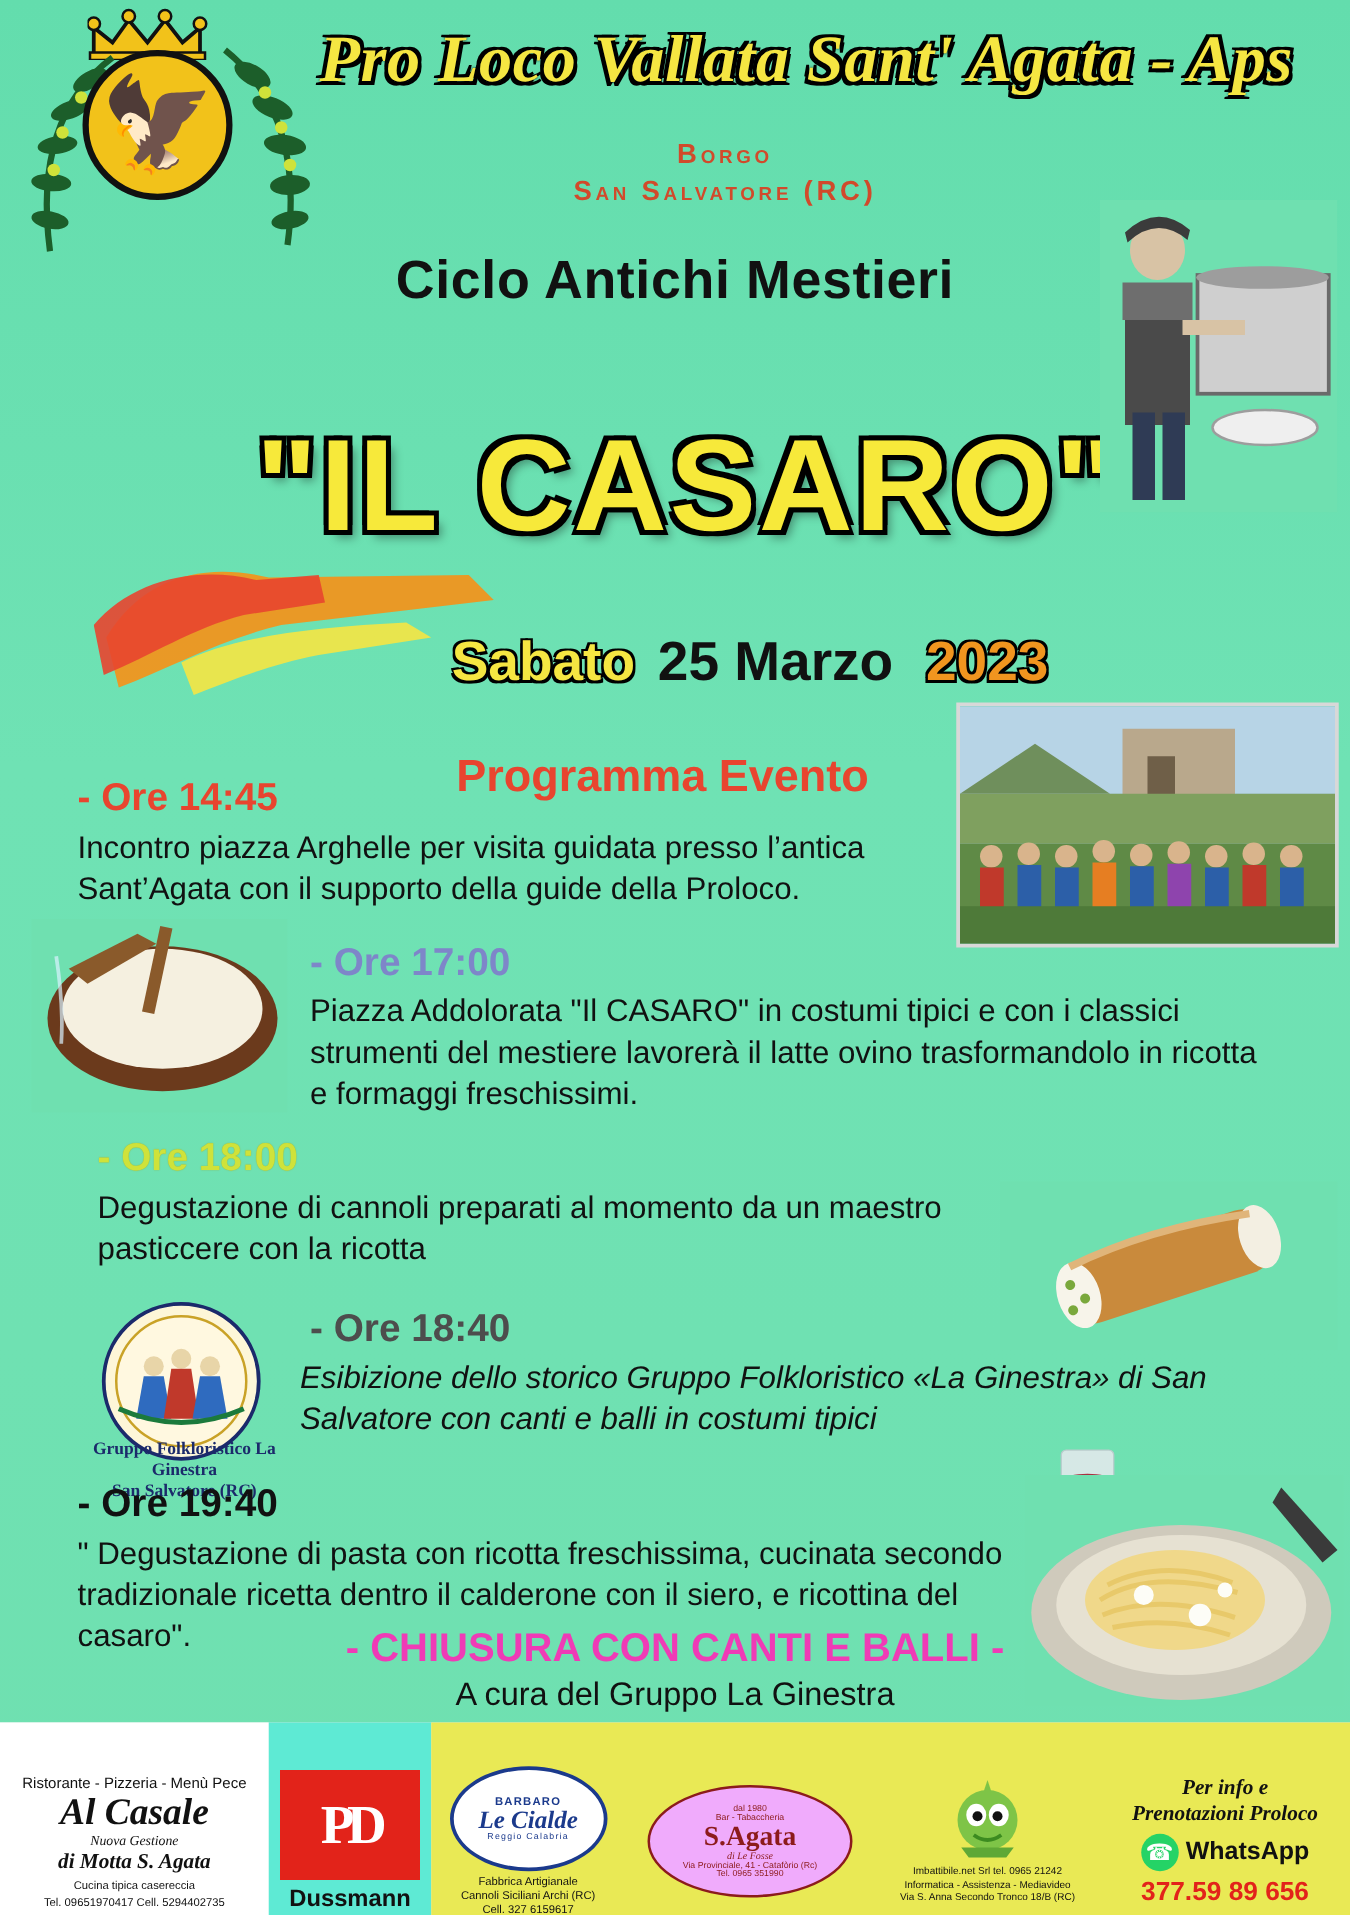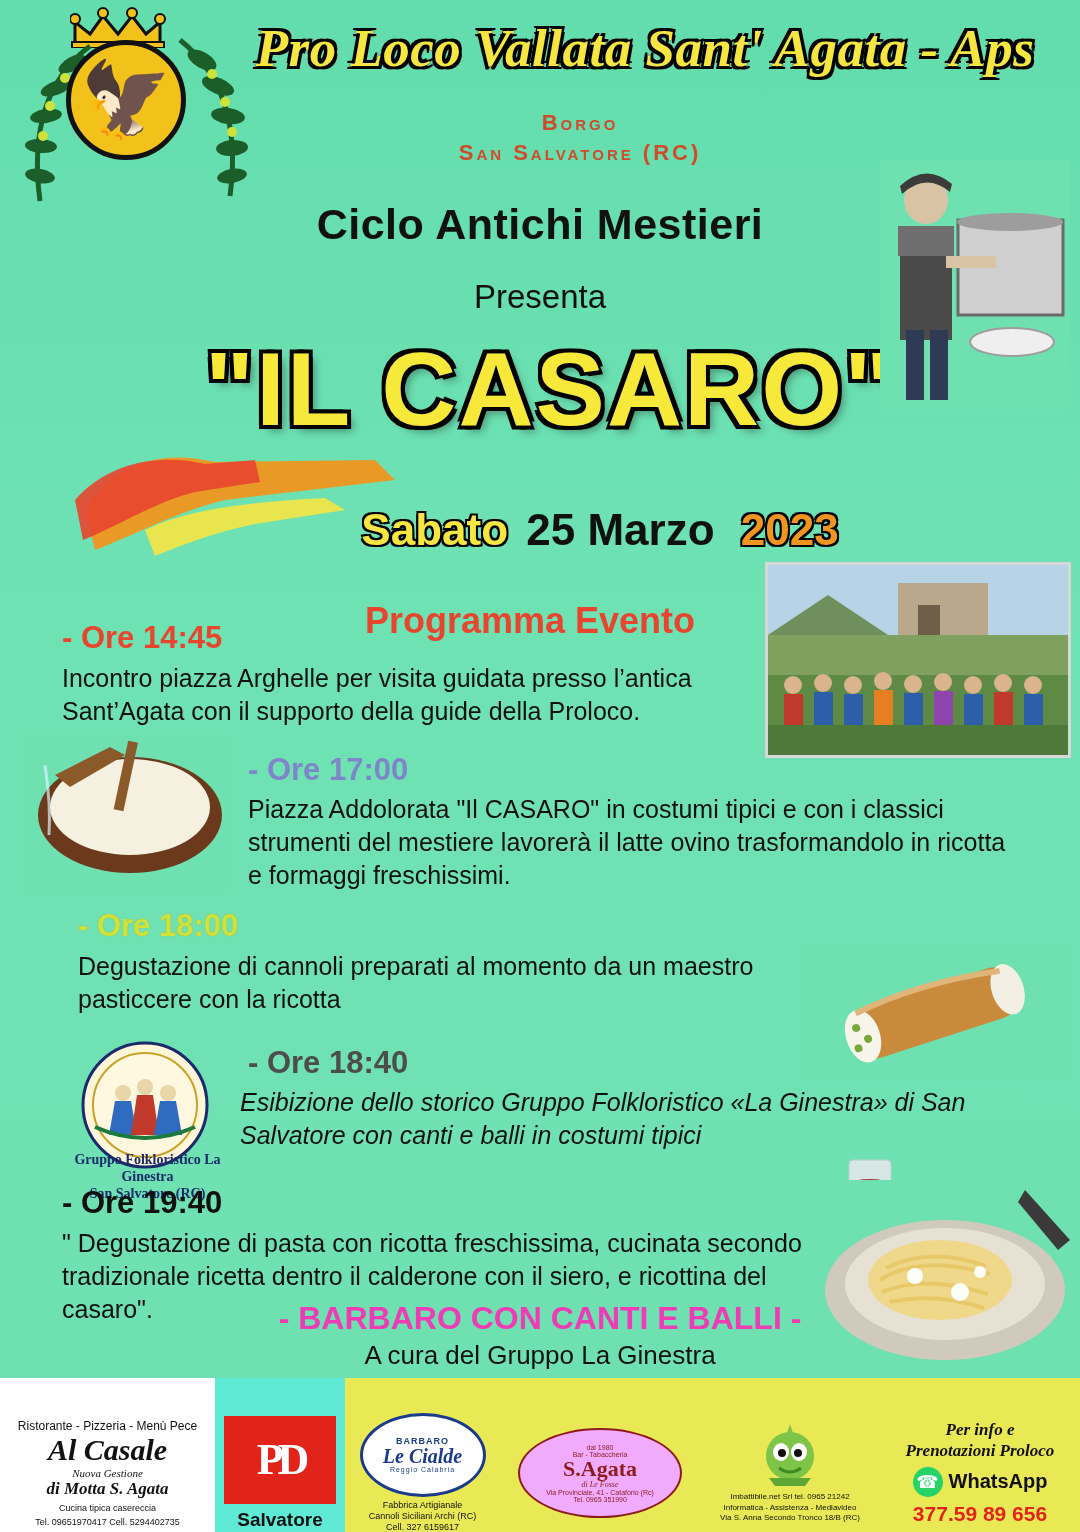--- a/index.html
+++ b/index.html
@@ -192,21 +192,20 @@
       <span class="eagle">🦅</span>
     </div>
   </div>
 
   <div class="title-main">Pro Loco Vallata Sant' Agata - Aps</div>
   <div class="borgo">
     <span>Borgo</span>
     <span class="l2">San Salvatore (RC)</span>
   </div>
   <div class="ciclo">Ciclo Antichi Mestieri</div>
-  <div class="presenta">Presenta</div>
   <div class="casaro">"IL CASARO"</div>
 
   <div class="brush">
     <svg width="330" height="130" viewBox="0 0 330 130">
       <path d="M10 70 C40 20 90 10 140 22 L300 20 L320 40 L150 60 C100 72 60 95 20 110 Z" fill="#f0951f" opacity="0.95"></path>
       <path d="M0 60 C30 25 80 12 130 24 L180 20 L185 42 L120 52 C80 62 45 85 8 100 Z" fill="#e8452f" opacity="0.9"></path>
       <path d="M70 90 C110 70 170 62 250 58 L270 70 L180 84 C140 92 110 104 80 116 Z" fill="#f5e642" opacity="0.9"></path>
     </svg>
   </div>
 
@@ -354,41 +353,41 @@
 
   <div class="ore o3">- Ore 18:00</div>
   <div class="body b3">Degustazione di cannoli preparati al momento da un maestro pasticcere con la ricotta</div>
 
   <div class="ore o4">- Ore  18:40</div>
   <div class="body b4">Esibizione  dello storico Gruppo Folkloristico «La Ginestra» di San Salvatore  con canti e balli in costumi tipici</div>
 
   <div class="ore o5">- Ore 19:40</div>
   <div class="body b5">" Degustazione di pasta con ricotta freschissima, cucinata secondo tradizionale ricetta dentro il calderone con il siero, e ricottina del casaro".</div>
 
-  <div class="chiusura">- BARBARO CON CANTI E BALLI -</div>
+  <div class="chiusura">- CHIUSURA CON CANTI E BALLI -</div>
   <div class="acura">A cura del Gruppo La Ginestra</div>
 
   <div class="collab">In Collaborazione con:</div>
 
   <div class="sponsors">
 
     <div class="sp sp1">
       <div class="casale-top">Ristorante - Pizzeria - Menù Pece</div>
       <div class="casale-name">Al Casale</div>
       <div class="casale-sub">Nuova Gestione</div>
       <div class="casale-mot">di Motta S. Agata</div>
       <div class="casale-small">Cucina  tipica casereccia</div>
       <div class="casale-small">Tel. 09651970417 Cell. 5294402735</div>
     </div>
 
     <div class="sp sp2">
       <div class="dussmann-box">
         <span class="dussmann-logo">PD</span>
       </div>
-      <div class="dussmann-txt">Salvatore</div>
+      <div class="dussmann-txt">Dussmann</div>
     </div>
 
     <div class="sp sp3">
       <div class="cialde-oval">
         <div class="cialde-top">BARBARO</div>
         <div class="cialde-mid">Le Cialde</div>
         <div class="cialde-bot">Reggio Calabria</div>
       </div>
       <div class="cialde-cap">
         <span>Fabbrica Artigianale</span><br>

